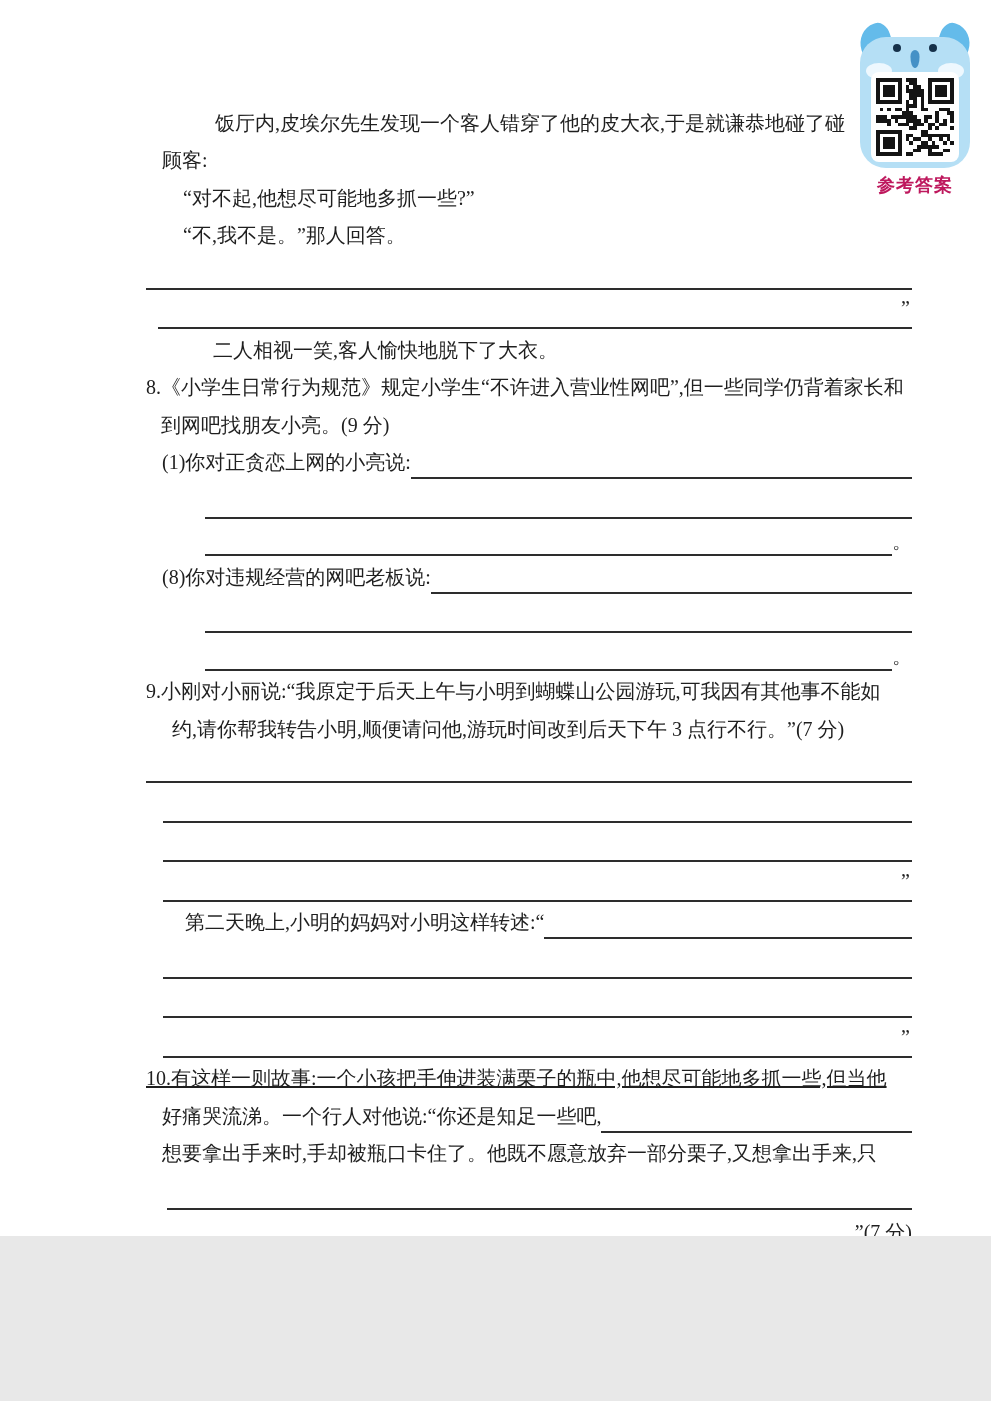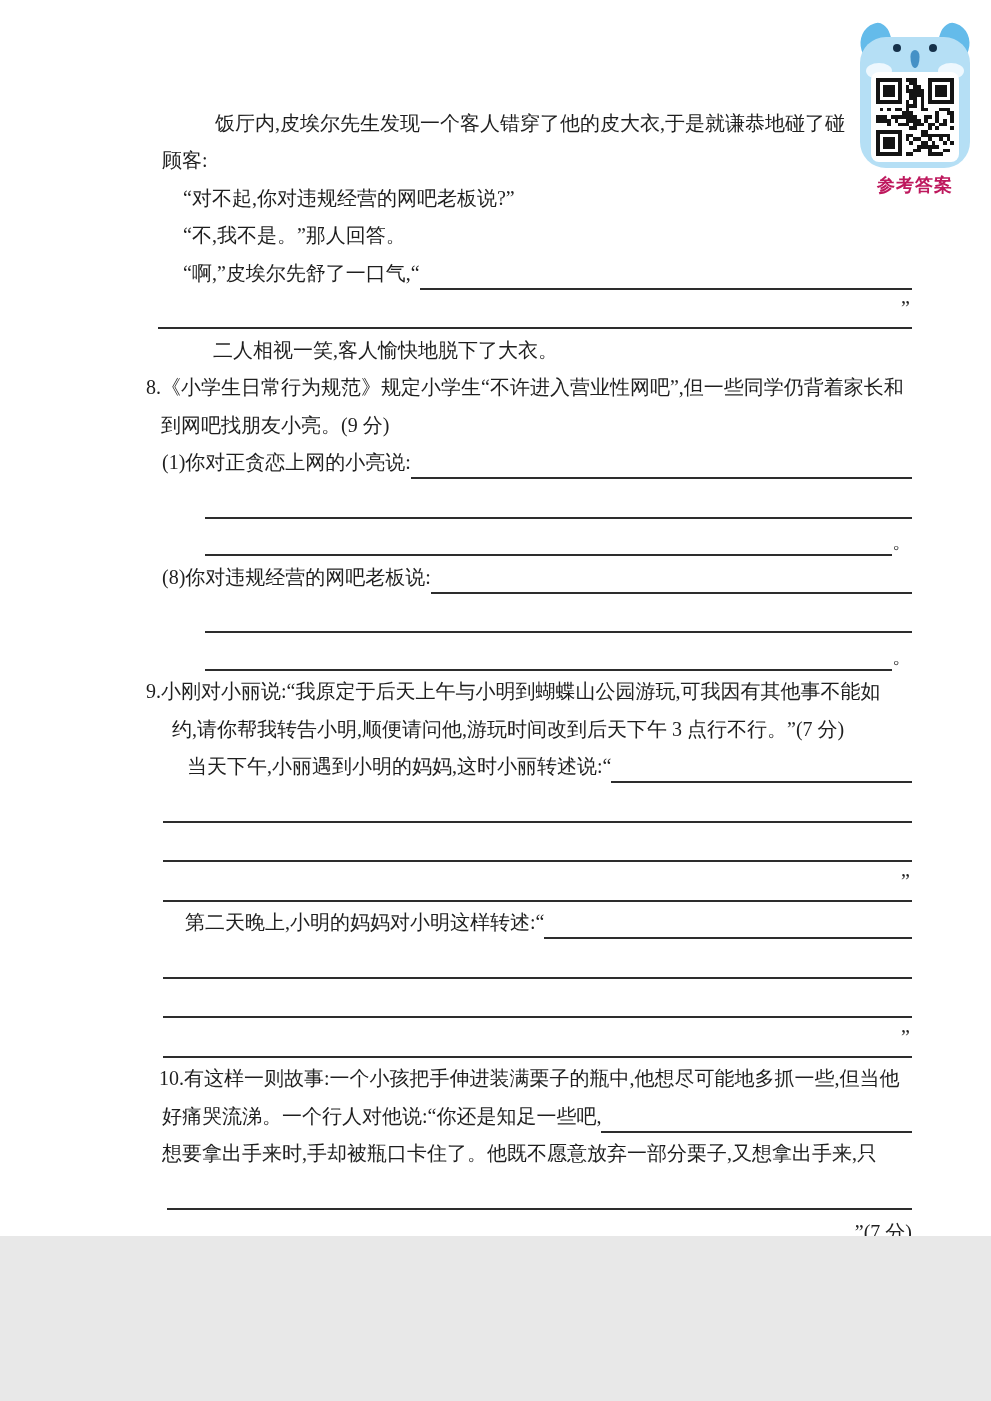--- a/index.html
+++ b/index.html
@@ -31,21 +31,21 @@
   .row.blank{border-bottom:2px solid #2d2d2d;}
   .row .punct{flex:0 0 auto;padding-bottom:2px;}
   .row.quote-row{position:relative;border-bottom:2px solid #2d2d2d;}
   .row.quote-row .endquote{
     position:absolute;right:2px;bottom:6px;font-size:20px;
   }
   
   .ind69{margin-left:69px;} .ind22{margin-left:16px;} .ind37{margin-left:37px;}
   .ind67{margin-left:67px;} .ind15{margin-left:15px;} .ind16{margin-left:16px;}
   .ind26{margin-left:26px;} .ind41{margin-left:41px;} .ind39{margin-left:39px;}
-  .ind4{margin-left:13px;}
+  .ind4{margin-left:0;text-decoration:underline;}
   .ml12{margin-left:12px;} .ml59{margin-left:59px;} .ml17{margin-left:17px;}
   .ml21{margin-left:21px;}
 
   
   .qr-badge{position:absolute;left:860px;top:24px;width:110px;text-align:center;}
   .ear{position:absolute;width:32px;height:38px;background:#64bbea;z-index:1;}
   .ear-left{left:0;top:0;border-radius:65% 35% 55% 45% / 60% 40% 55% 45%;transform:rotate(-18deg);}
   .ear-right{right:0;top:0;border-radius:35% 65% 45% 55% / 40% 60% 45% 55%;transform:rotate(18deg);}
   .head{
     position:relative;margin-top:13px;width:110px;height:131px;
@@ -90,27 +90,26 @@
 
   <div class="content">
 
     <div class="row">
         <span class="txt ind69">饭厅内,皮埃尔先生发现一个客人错穿了他的皮大衣,于是就谦恭地碰了碰</span>
       </div>
     <div class="row">
         <span class="txt ind22">顾客:</span>
       </div>
     <div class="row">
-        <span class="txt ind37">“对不起,你对违规经营的网吧老板说?”</span>
+        <span class="txt ind37">“对不起,他想尽可能地多抓一些?”</span>
       </div>
     <div class="row">
         <span class="txt ind37">“不,我不是。”那人回答。</span>
       </div>
     <div class="row">
-        <span class="txt ind37">“啊,”皮埃尔先舒了一口气,“</span>
         <span class="fill"></span>
       </div>
     <div class="row blank quote-row ml12">
         <span class="endquote">”</span>
       </div>
     <div class="row">
         <span class="txt ind67">二人相视一笑,客人愉快地脱下了大衣。</span>
       </div>
 
     <div class="row">
@@ -138,21 +137,20 @@
         <span class="punct">。</span>
       </div>
 
     <div class="row">
         <span class="txt">9.小刚对小丽说:“我原定于后天上午与小明到蝴蝶山公园游玩,可我因有其他事不能如</span>
       </div>
     <div class="row">
         <span class="txt ind26">约,请你帮我转告小明,顺便请问他,游玩时间改到后天下午 3 点行不行。”(7 分)</span>
       </div>
     <div class="row">
-        <span class="txt ind41">当天下午,小丽遇到小明的妈妈,这时小丽转述说:“</span>
         <span class="fill"></span>
       </div>
     <div class="row blank ml17"></div>
     <div class="row blank ml17"></div>
     <div class="row blank quote-row ml17">
         <span class="endquote">”</span>
       </div>
     <div class="row">
         <span class="txt ind39">第二天晚上,小明的妈妈对小明这样转述:“</span>
         <span class="fill"></span>

